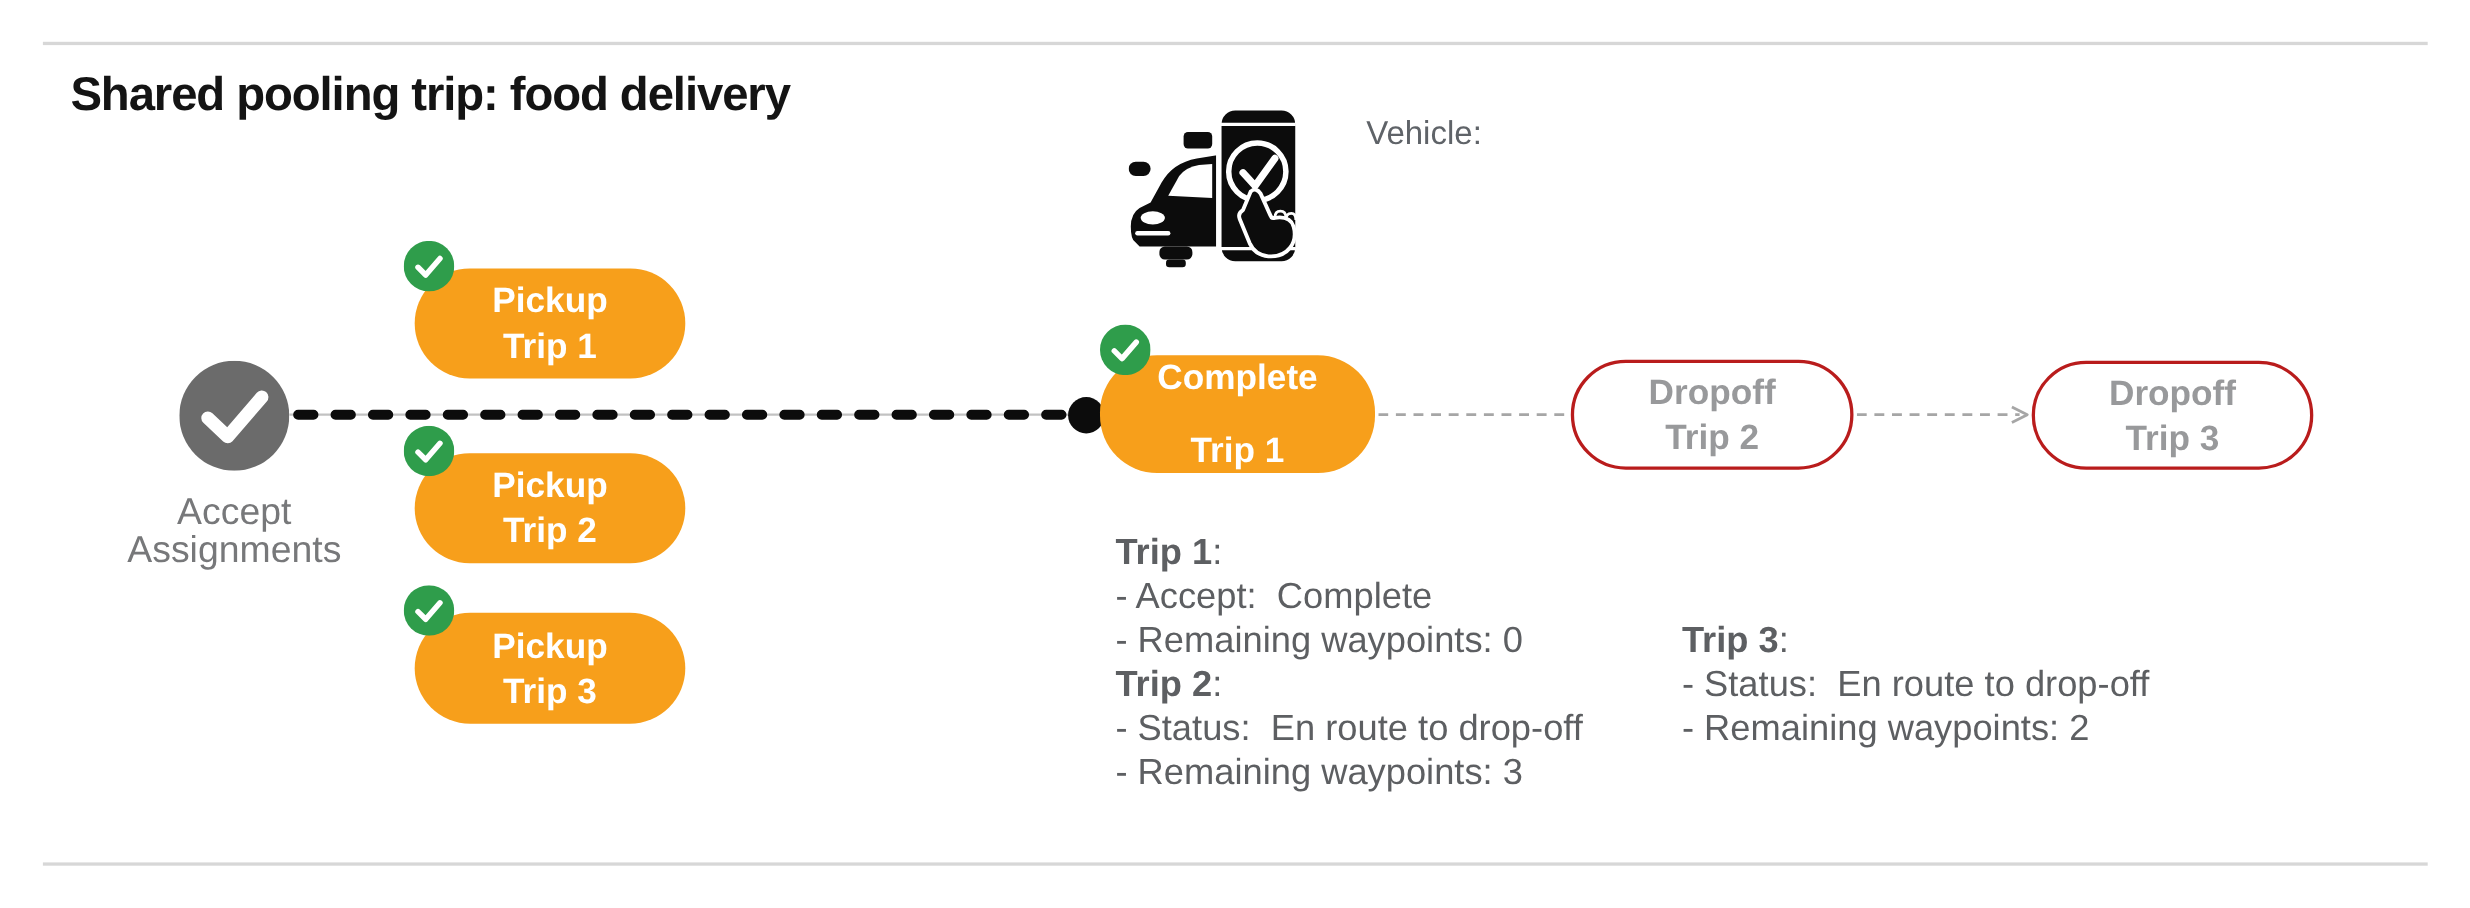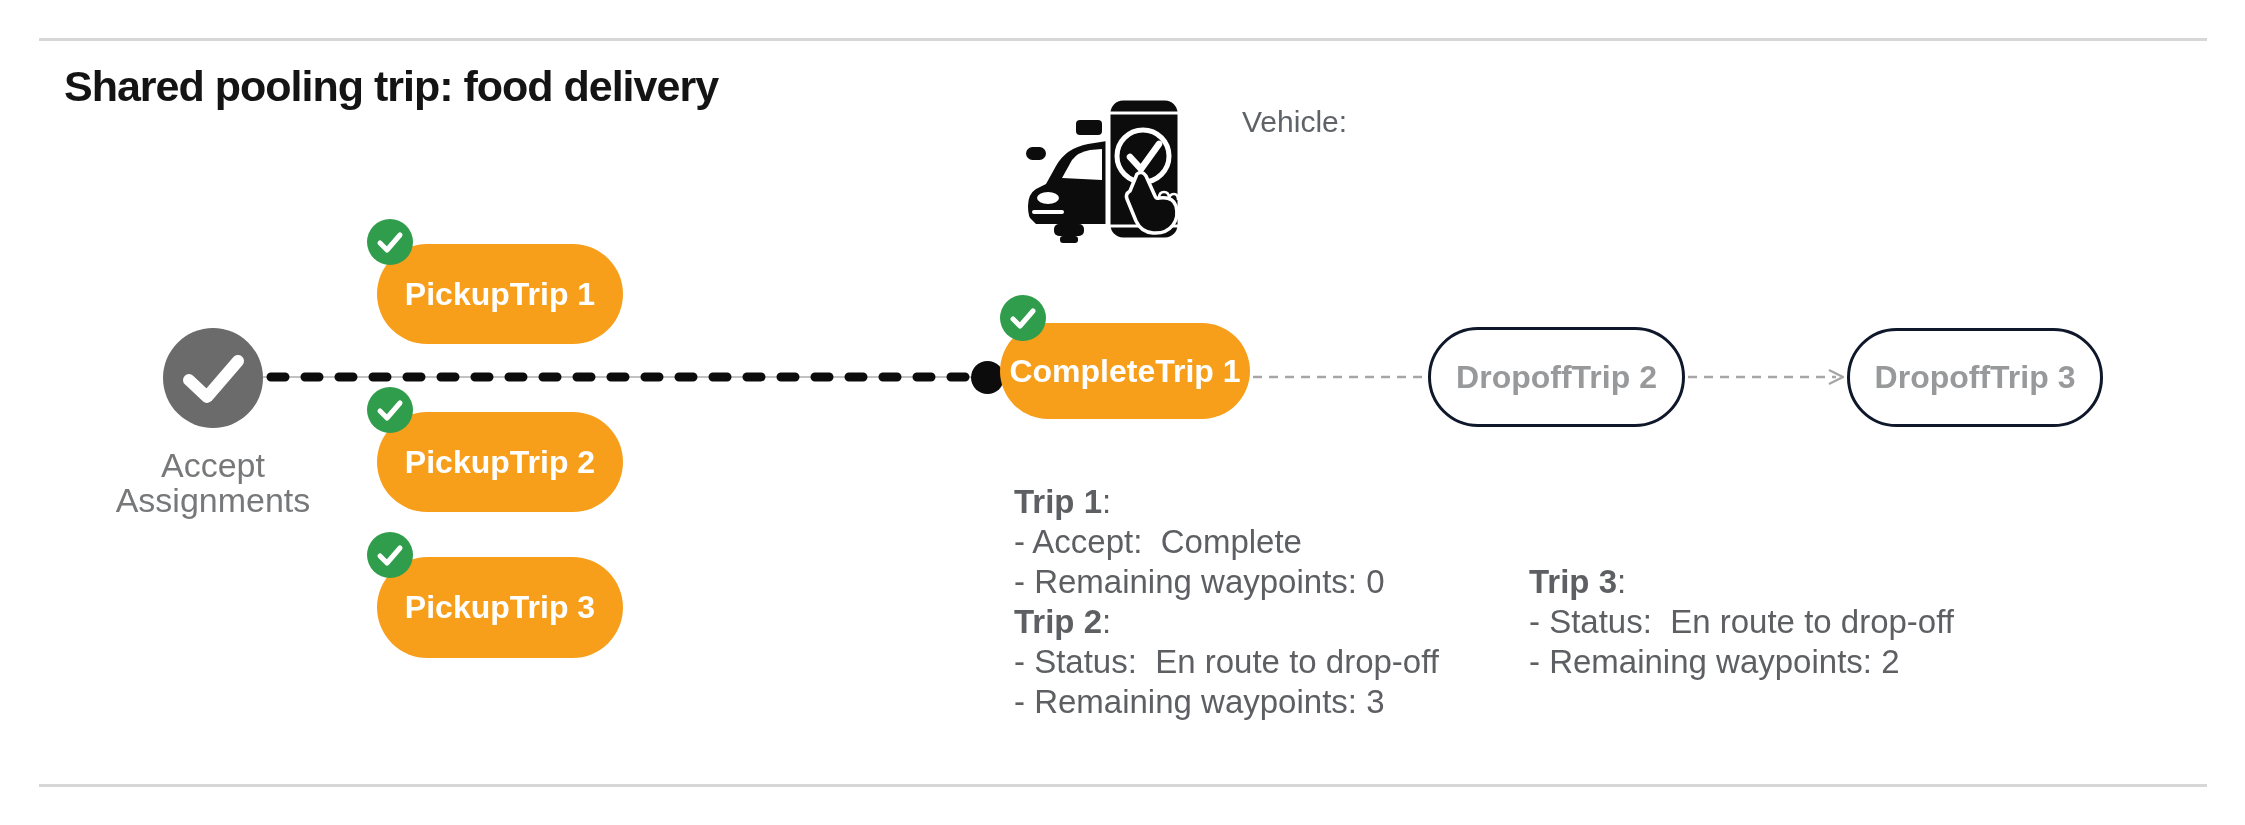--- a/index.html
+++ b/index.html
@@ -22,30 +22,30 @@
   .accept-circle{position:absolute;left:163px;top:328px;width:100px;height:100px;}
   .accept-label{
     position:absolute;left:103px;top:448px;width:220px;text-align:center;
     font-size:34px;line-height:35px;color:#77787a;
   }
   
   .conn{position:absolute;}
   .dot{position:absolute;left:971px;top:361px;width:33px;height:33px;border-radius:50%;background:#0c0c0c;}
   
   .pill{
-    position:absolute;display:flex;align-items:center;justify-content:center;
+    position:absolute;display:flex;flex-direction:column;align-items:center;justify-content:center;
     border-radius:52px;box-sizing:border-box;text-align:center;
   }
   .pill .ln{display:block;font-size:32px;line-height:41px;font-weight:bold;white-space:nowrap;}
   .pill.orange{background:#f79f1b;color:#ffffff;}
-  .pill.ghost{background:#ffffff;border:3px solid #0f172a;color:#98999b;}
+  .pill.ghost{background:#ffffff;border:3px solid #b91c1c;color:#98999b;}
   .pill-pickup-1{left:377px;top:244px;width:246px;height:100px;}
   .pill-pickup-2{left:377px;top:412px;width:246px;height:100px;}
   .pill-pickup-3{left:377px;top:557px;width:246px;height:101px;}
-  .pill-complete{left:1000px;top:323px;width:250px;height:96px;}
+  .pill-complete{left:1000px;top:323px;width:250px;height:107px;justify-content:space-between;}
   .pill-dropoff-2{left:1428px;top:327px;width:257px;height:100px;}
   .pill-dropoff-3{left:1847px;top:328px;width:256px;height:99px;}
   .badge{position:absolute;left:-10px;top:-25px;width:46px;height:46px;}
   .pill-complete .badge{left:0px;top:-28px;}
   
   .trips{position:absolute;font-size:33px;line-height:40px;color:#5d5f62;}
   .trips .row{white-space:pre;}
   .trips .b{font-weight:bold;}
   .trips-a{left:1014px;top:482px;}
   .trips-b{left:1529px;top:562px;}

